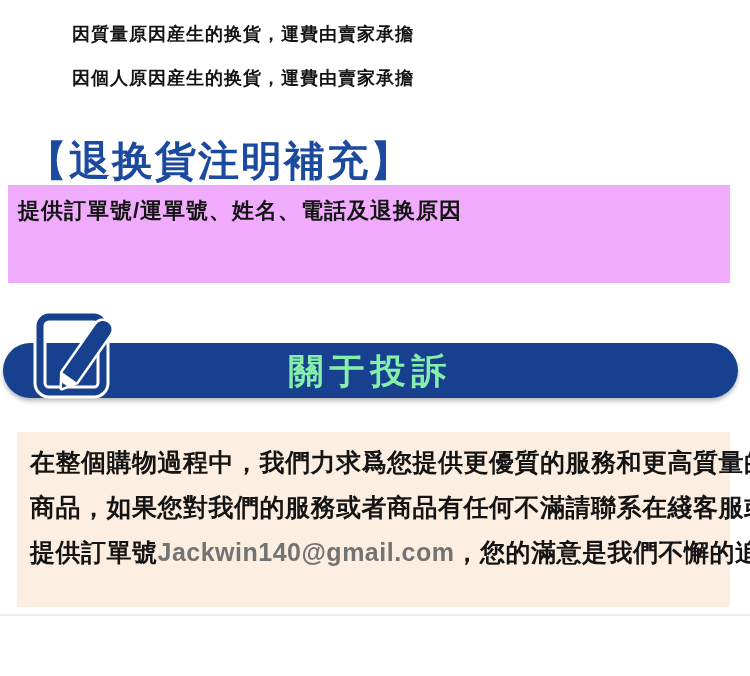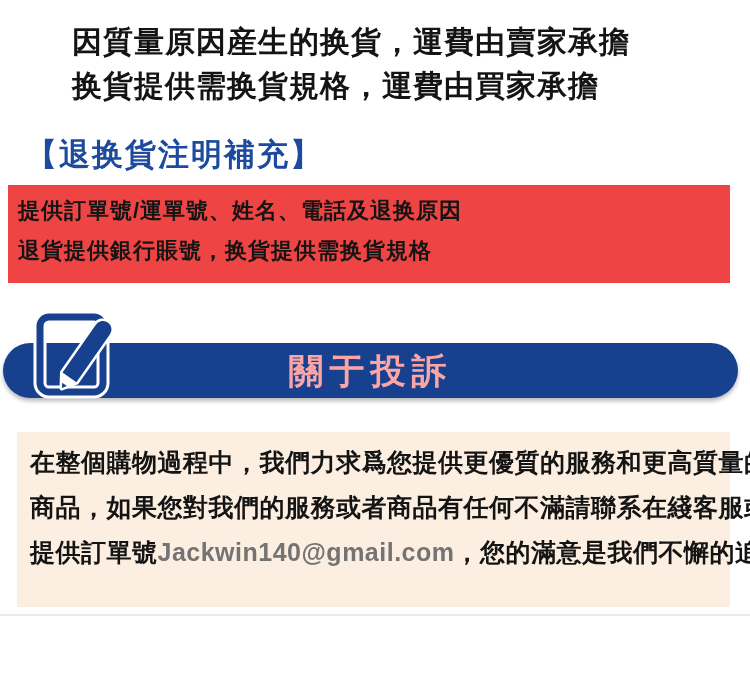--- a/index.html
+++ b/index.html
@@ -6,55 +6,55 @@
   body{
     width:750px;height:676px;position:relative;background:#ffffff;
     font-family:"Liberation Sans","DejaVu Sans",sans-serif;
     overflow:hidden;
   }
   .page{position:absolute;left:0;top:0;width:750px;height:676px;}
 
   
   .policy-line{
     position:absolute;left:72px;
-    font-size:30px;font-weight:700;color:#141414;
+    font-size:18px;font-weight:700;color:#141414;
     letter-spacing:1px;white-space:nowrap;
   }
   .policy-line.l1{top:22px;}
   .policy-line.l2{top:66px;}
 
   
   .note-heading{
     position:absolute;left:26px;top:134px;
-    font-size:31px;font-weight:700;color:#1c4a9e;
+    font-size:41px;font-weight:700;color:#1c4a9e;
     letter-spacing:2px;white-space:nowrap;
   }
 
   
   .note-panel{
     position:absolute;left:8px;top:185px;width:722px;height:98px;
-    background:#ef4444;
+    background:#f0abfc;
   }
   .note-panel .note-line{
     margin:0;padding-left:10px;
     font-size:22px;font-weight:700;color:#141414;
     line-height:40px;letter-spacing:1px;white-space:nowrap;
   }
   .note-panel .note-line:first-child{padding-top:6px;}
 
   
   .banner{
     position:absolute;left:3px;top:343px;width:735px;height:55px;
     background:#17418e;border-radius:28px;
     box-shadow:0 3px 4px rgba(0,0,0,0.28);
     z-index:1;
   }
   .banner-title{
     width:100%;text-align:center;
-    color:#fca5a5;font-size:35px;font-weight:700;
+    color:#86efac;font-size:35px;font-weight:700;
     line-height:55px;letter-spacing:6px;white-space:nowrap;
   }
 
   
   .banner-icon{
     position:absolute;left:28px;top:296px;width:96px;height:110px;
     z-index:2;
   }
 
   
@@ -76,27 +76,26 @@
     position:absolute;left:0;top:614px;width:750px;height:2px;
     background:#ebebeb;
   }
 </style>
 </head>
 <body>
 
 <div class="page">
 
   <div class="policy-line l1">因質量原因産生的换貨，運費由賣家承擔</div>
-  <div class="policy-line l2">换貨提供需换貨規格，運費由買家承擔</div>
+  <div class="policy-line l2">因個人原因産生的换貨，運費由賣家承擔</div>
 
   <div class="note-heading">【退换貨注明補充】</div>
 
   <div class="note-panel">
     <p class="note-line">提供訂單號/運單號、姓名、電話及退换原因</p>
-    <p class="note-line">退貨提供銀行賬號，换貨提供需换貨規格</p>
   </div>
 
   <div class="banner">
     <div class="banner-title">關于投訴</div>
   </div>
 
   <svg class="banner-icon" viewBox="0 0 96 110" xmlns="http://www.w3.org/2000/svg">
 
     <rect x="12" y="21" width="63" height="75" rx="9" fill="none" stroke="#ffffff" stroke-width="13"></rect>
     <rect x="12" y="21" width="63" height="75" rx="9" fill="none" stroke="#17418e" stroke-width="7"></rect>

